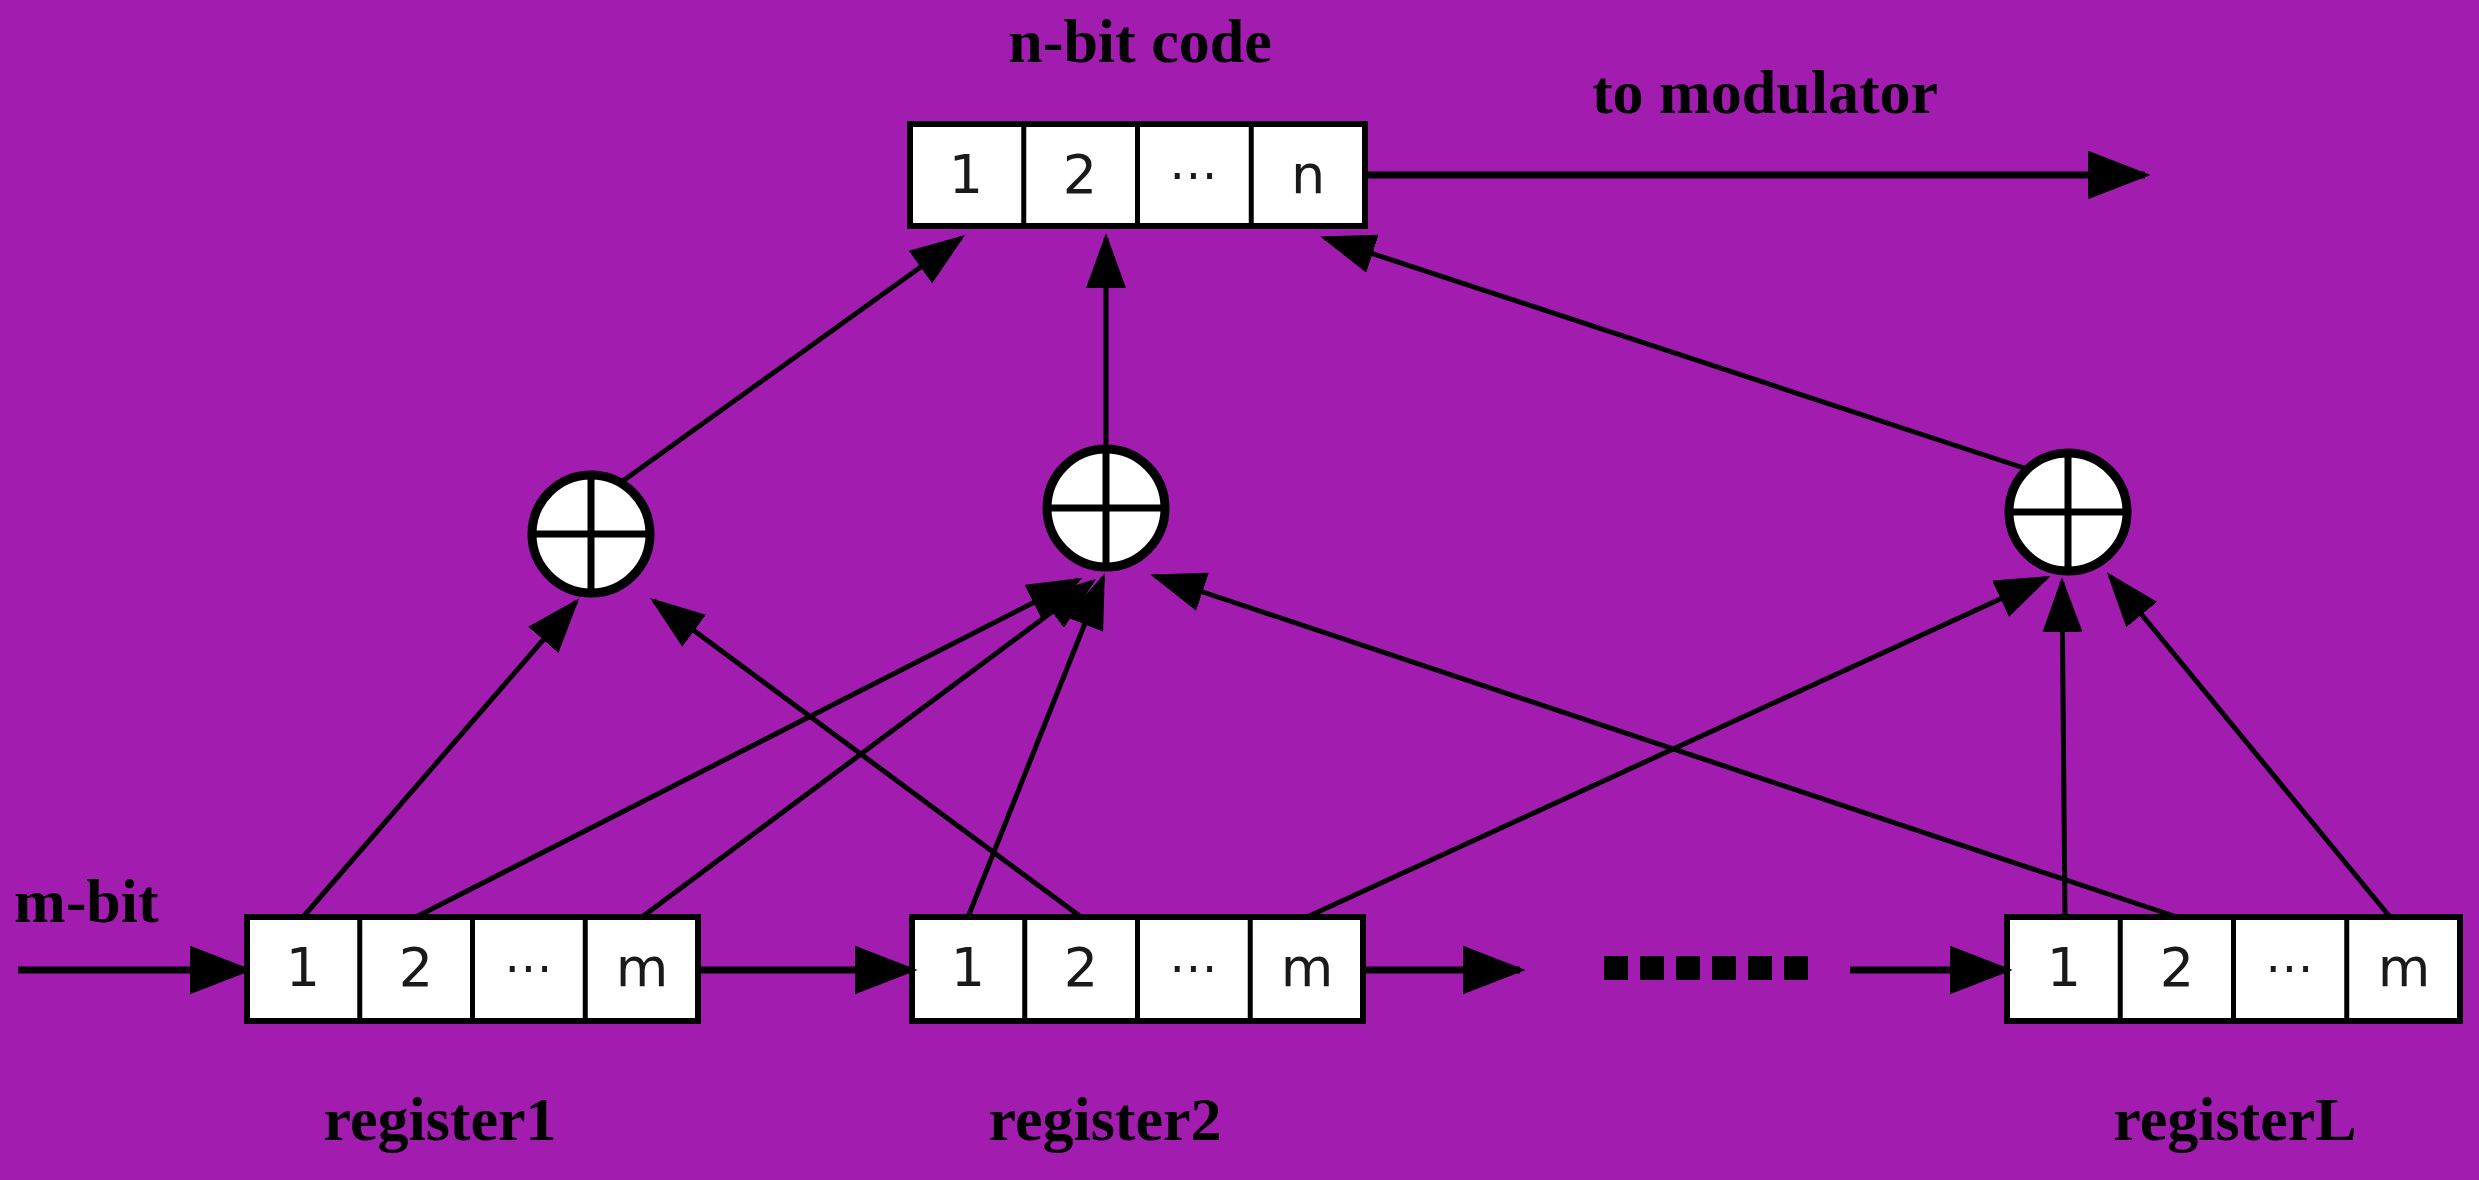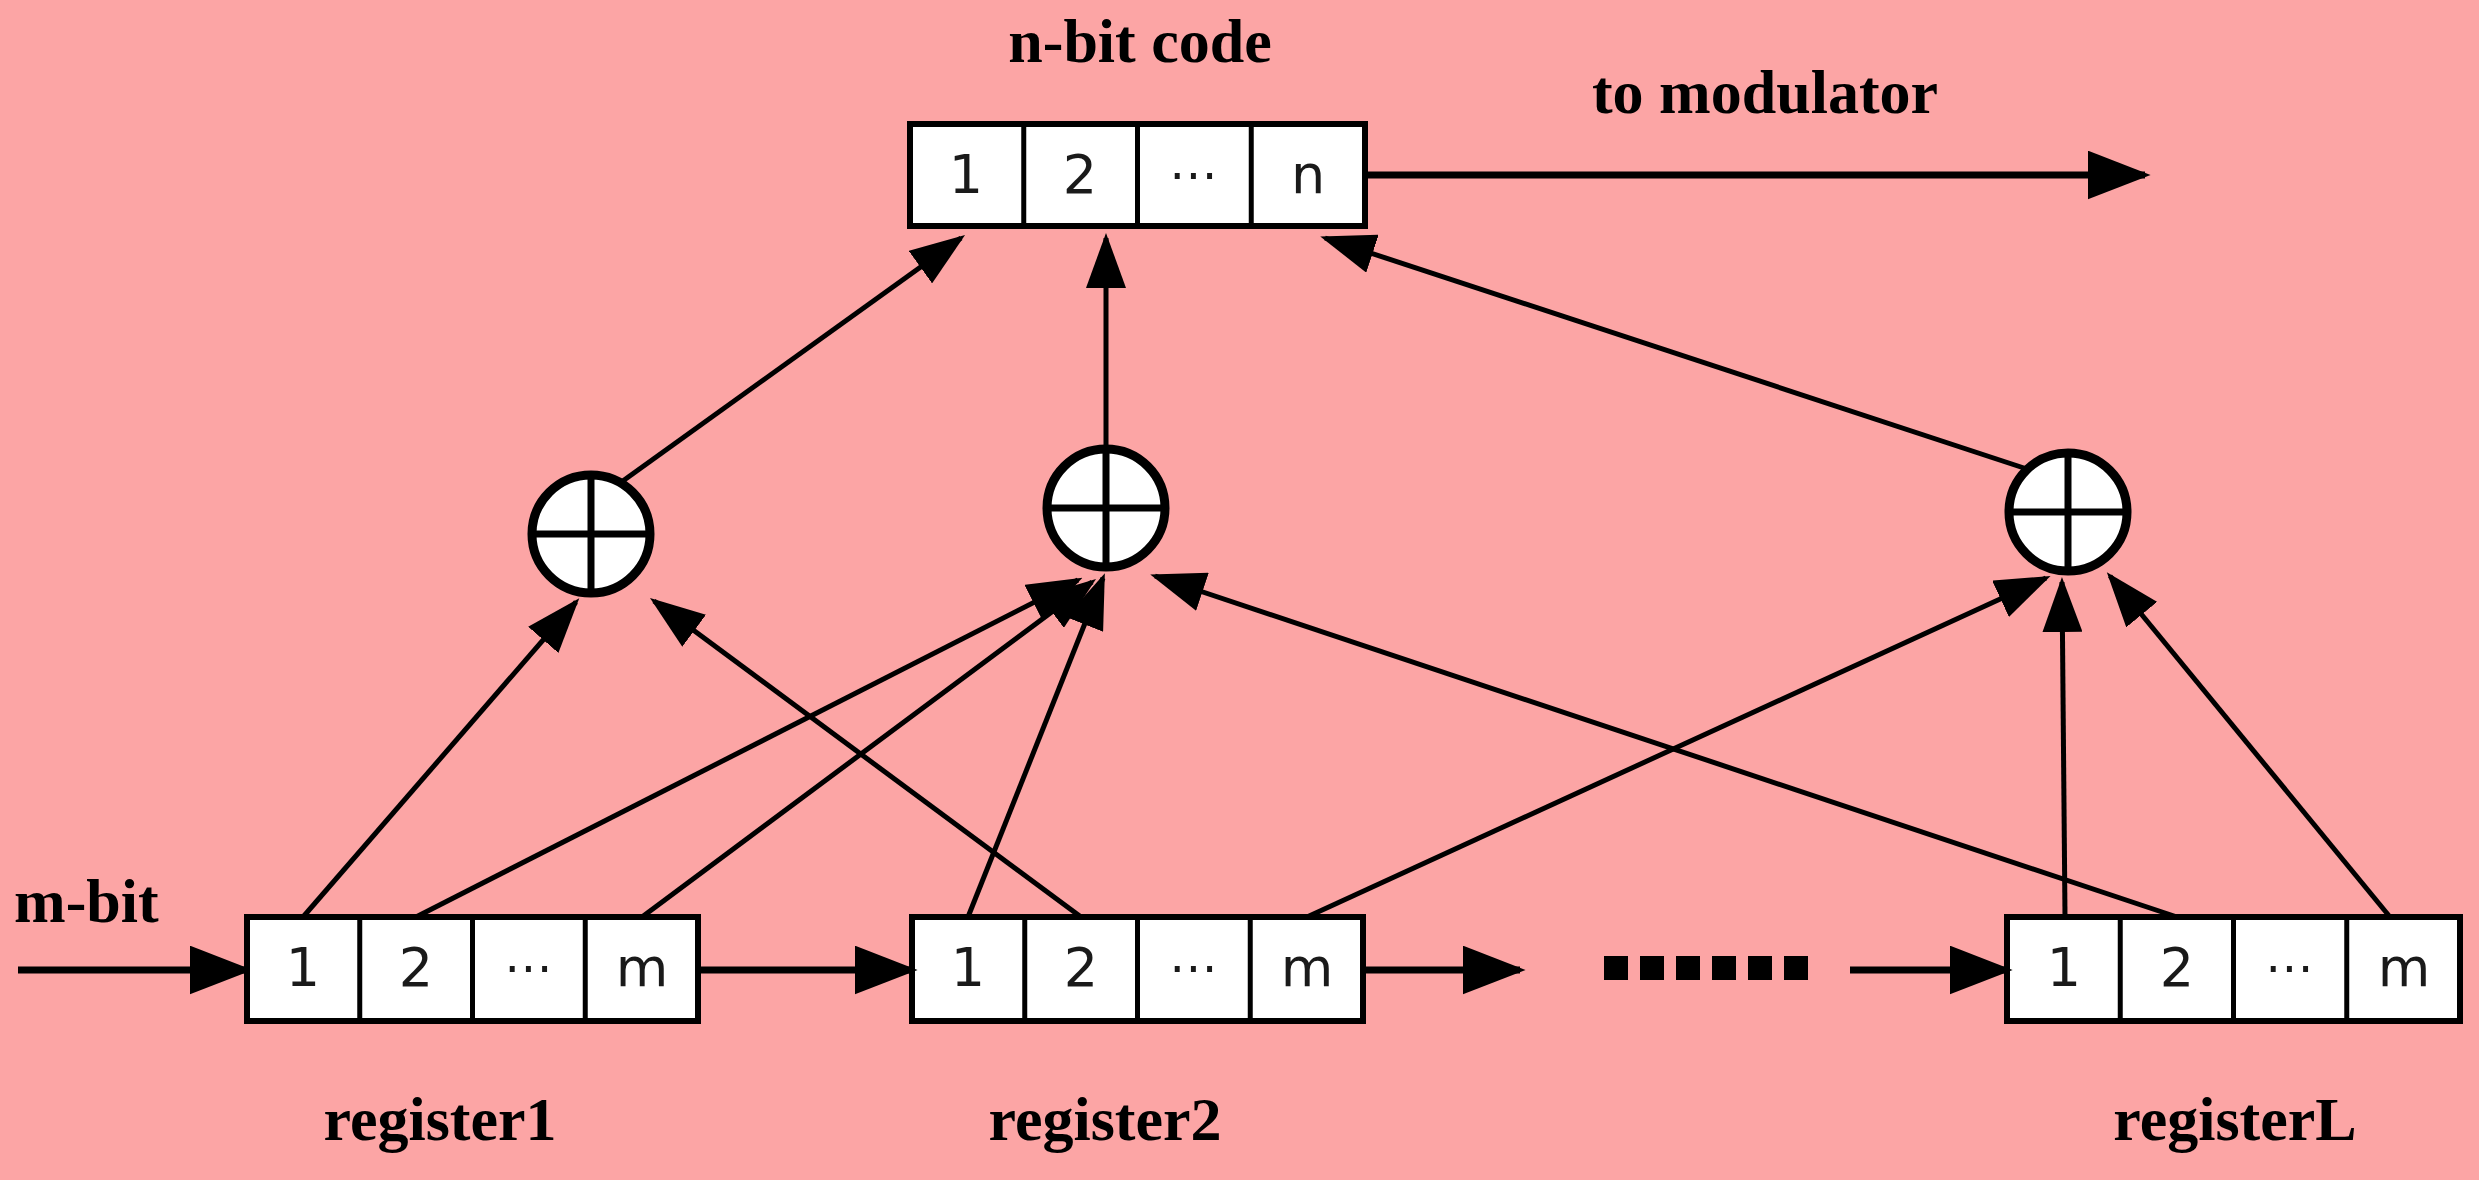--- a/index.html
+++ b/index.html
@@ -10,21 +10,21 @@
   body {
     width: 2479px;
     height: 1180px;
     font-family: "Liberation Serif", serif;
     overflow: hidden;
   }
   #diagram-root {
     position: relative;
     width: 2479px;
     height: 1180px;
-    background: #fca5a5;
+    background: #a21caf;
   }
   svg.diagram {
     position: absolute;
     top: 0;
     left: 0;
     width: 2479px;
     height: 1180px;
     display: block;
   }
   .box-rect {

